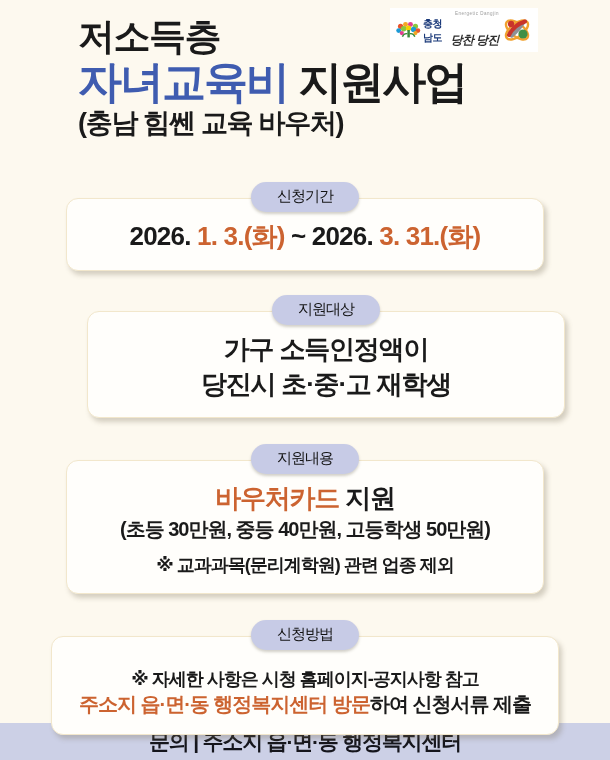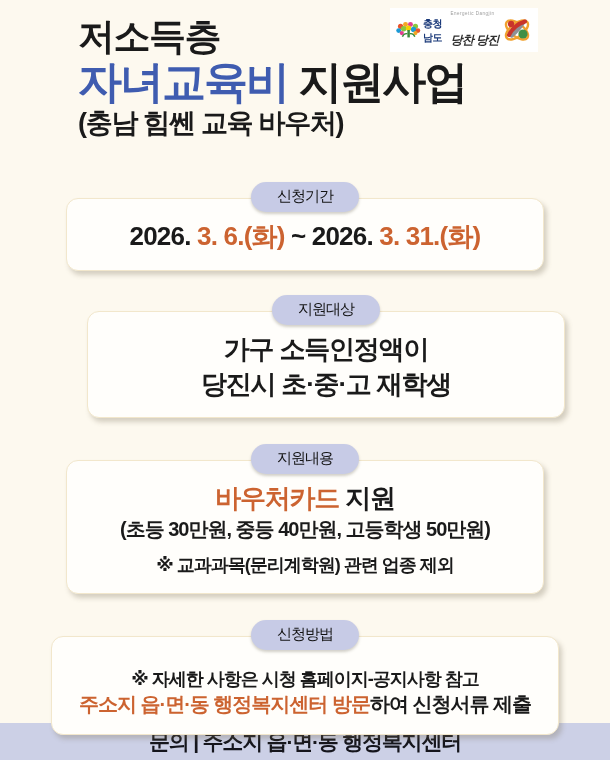--- a/index.html
+++ b/index.html
@@ -55,21 +55,21 @@
     margin-top: 1px;
   }
   .logo-dj {
     display: flex;
     align-items: center;
     gap: 2px;
   }
   .logo-dj-words {
     display: flex;
     flex-direction: column;
-    align-items: flex-start;
+    align-items: flex-end;
     gap: 16px;
   }
   .logo-dj-eng {
     font-size: 4.5px;
     color: #9a9a9a;
     letter-spacing: 0.5px;
     white-space: nowrap;
   }
   .logo-dj-kor {
     font-size: 12px;
@@ -241,21 +241,21 @@
         <span class="title-hl">자녀교육비</span><span> 지원사업</span>
       </div>
       <div class="title-line3">(충남 힘쎈 교육 바우처)</div>
     </div>
   </div>
 
   <div class="section sec-period">
     <div class="badge">신청기간</div>
     <div class="card">
       <div>
-          <div class="line date"><span>2026. </span><span class="accent">3. 6.(화)</span><span> ~ 2026. </span><span class="accent">3. 31.(화)</span></div>
+          <div class="line date"><span>2026. </span><span class="accent">1. 3.(화)</span><span> ~ 2026. </span><span class="accent">3. 31.(화)</span></div>
         </div>
     </div>
   </div>
 
   <div class="section sec-target">
     <div class="badge">지원대상</div>
     <div class="card">
       <div>
           <div class="line"><span>가구 소득인정액이</span></div>
           <div class="line"><span>당진시 초·중·고 재학생</span></div>

